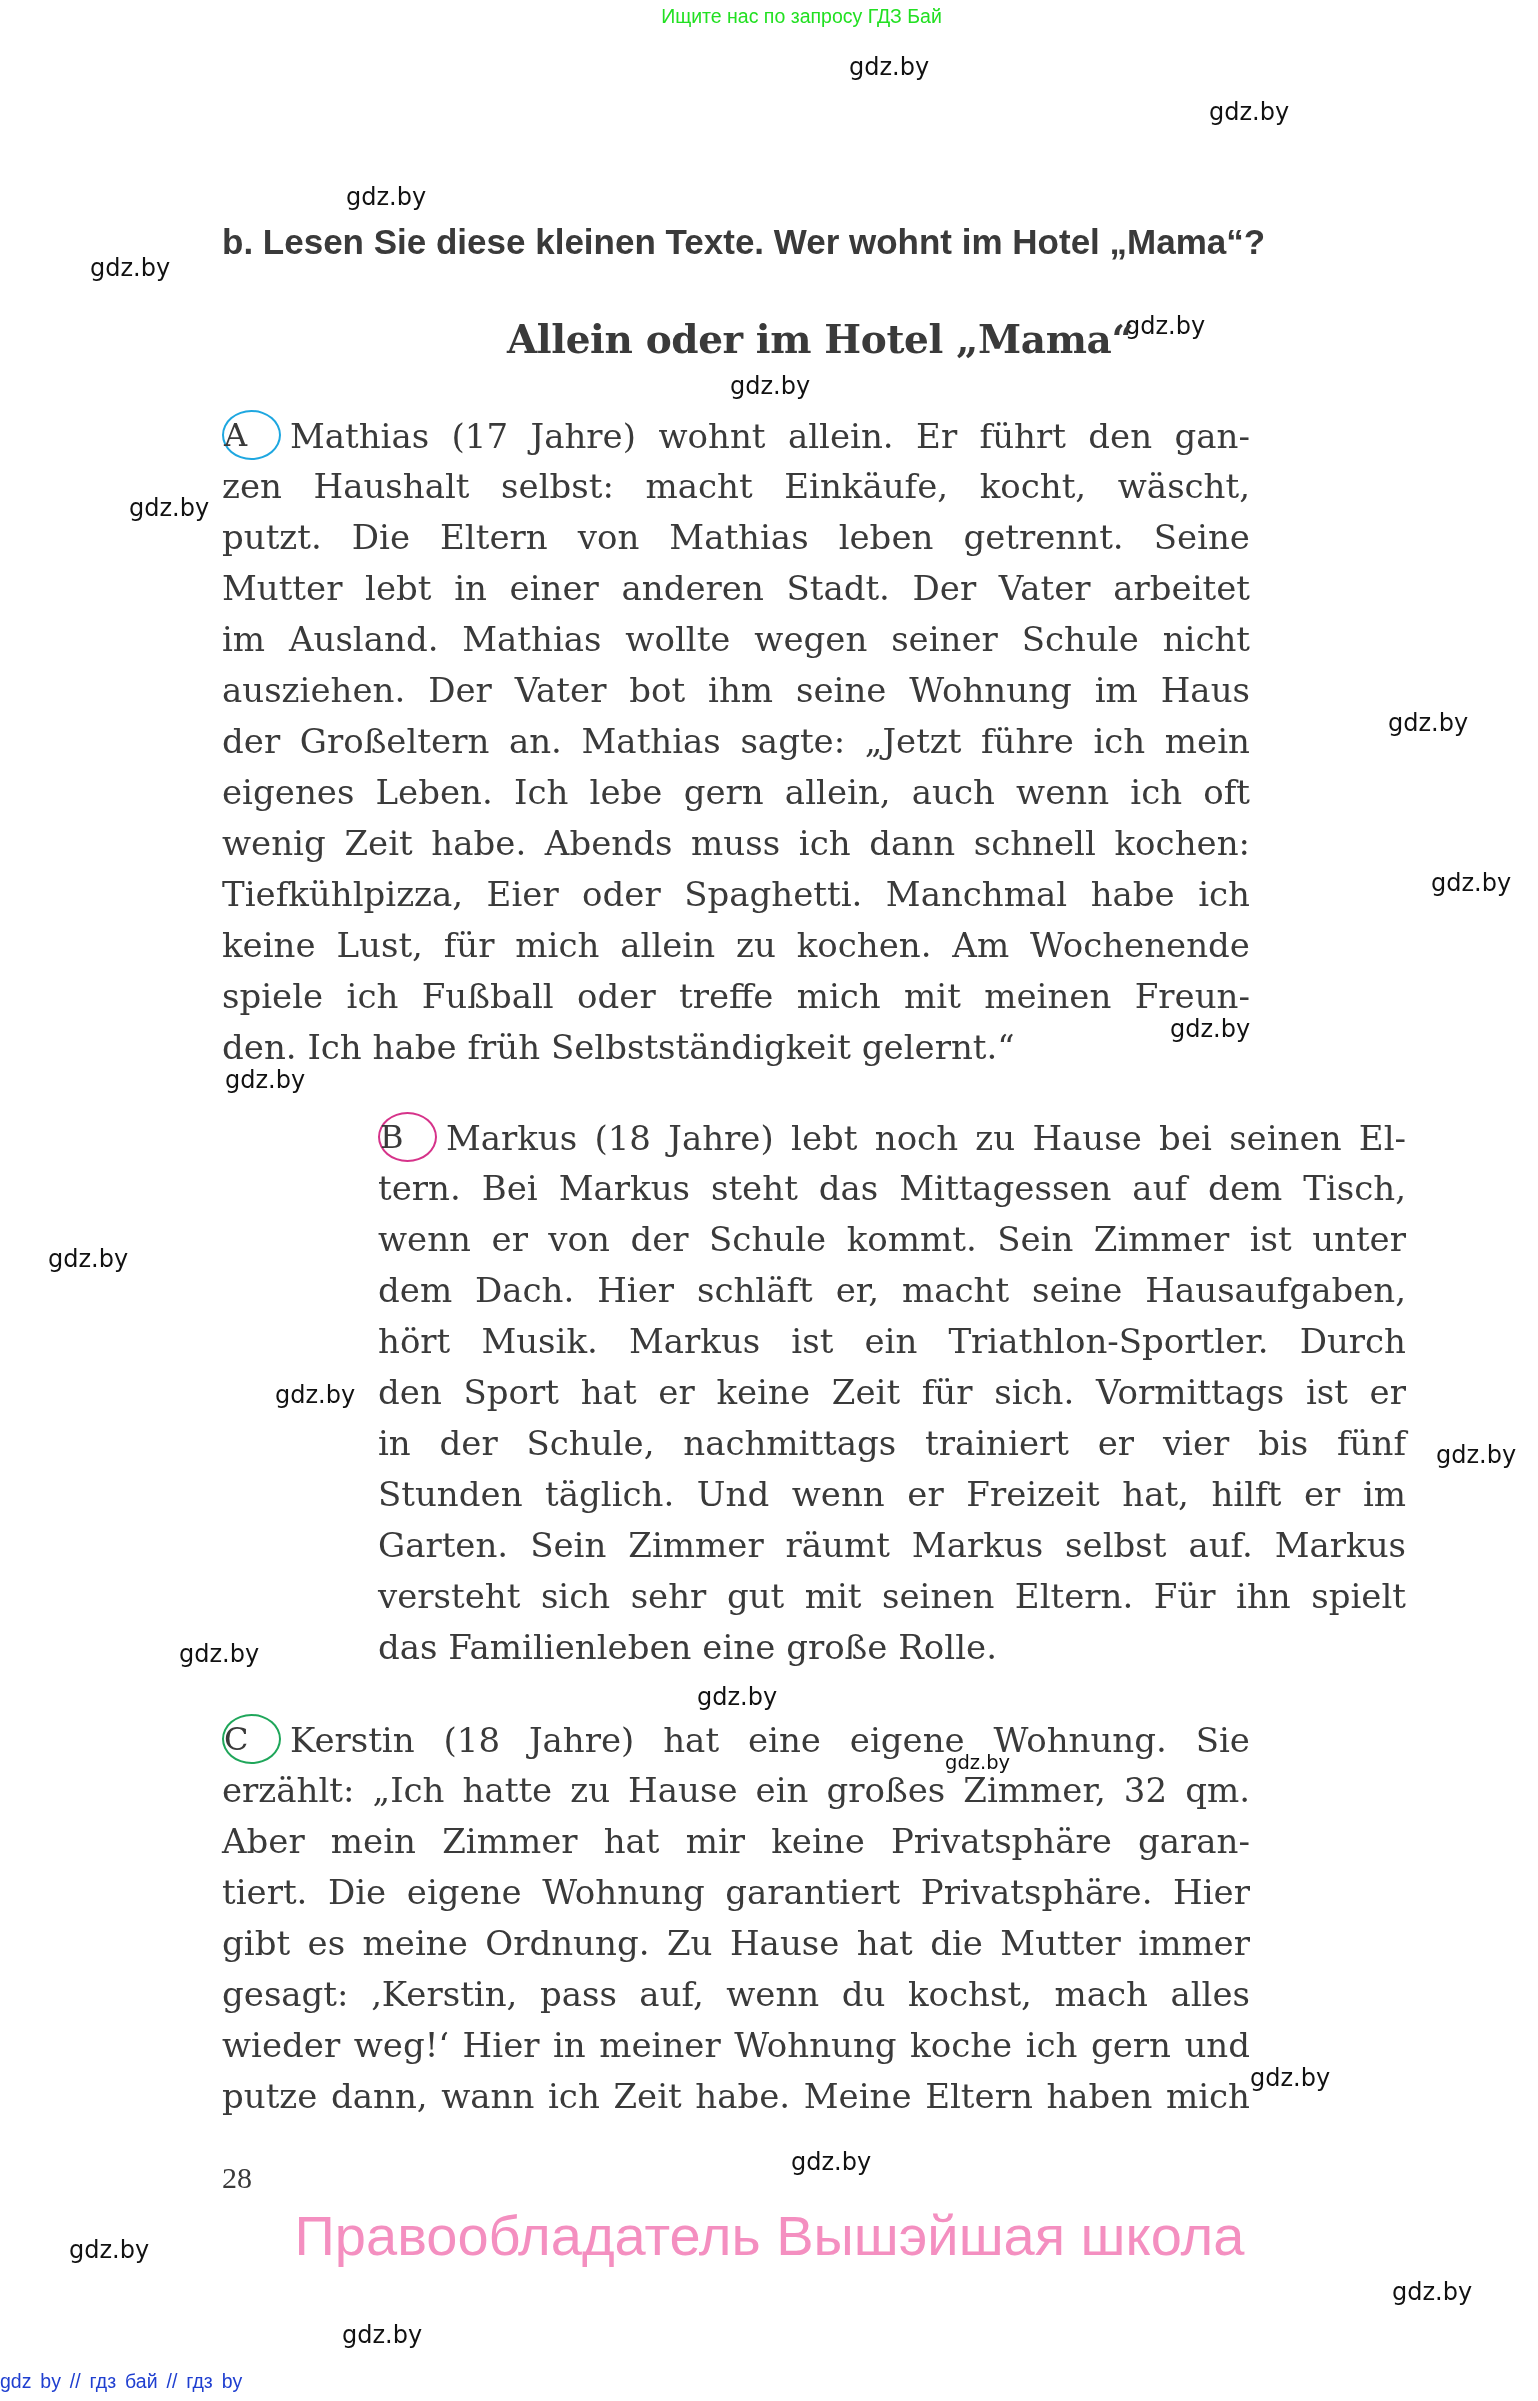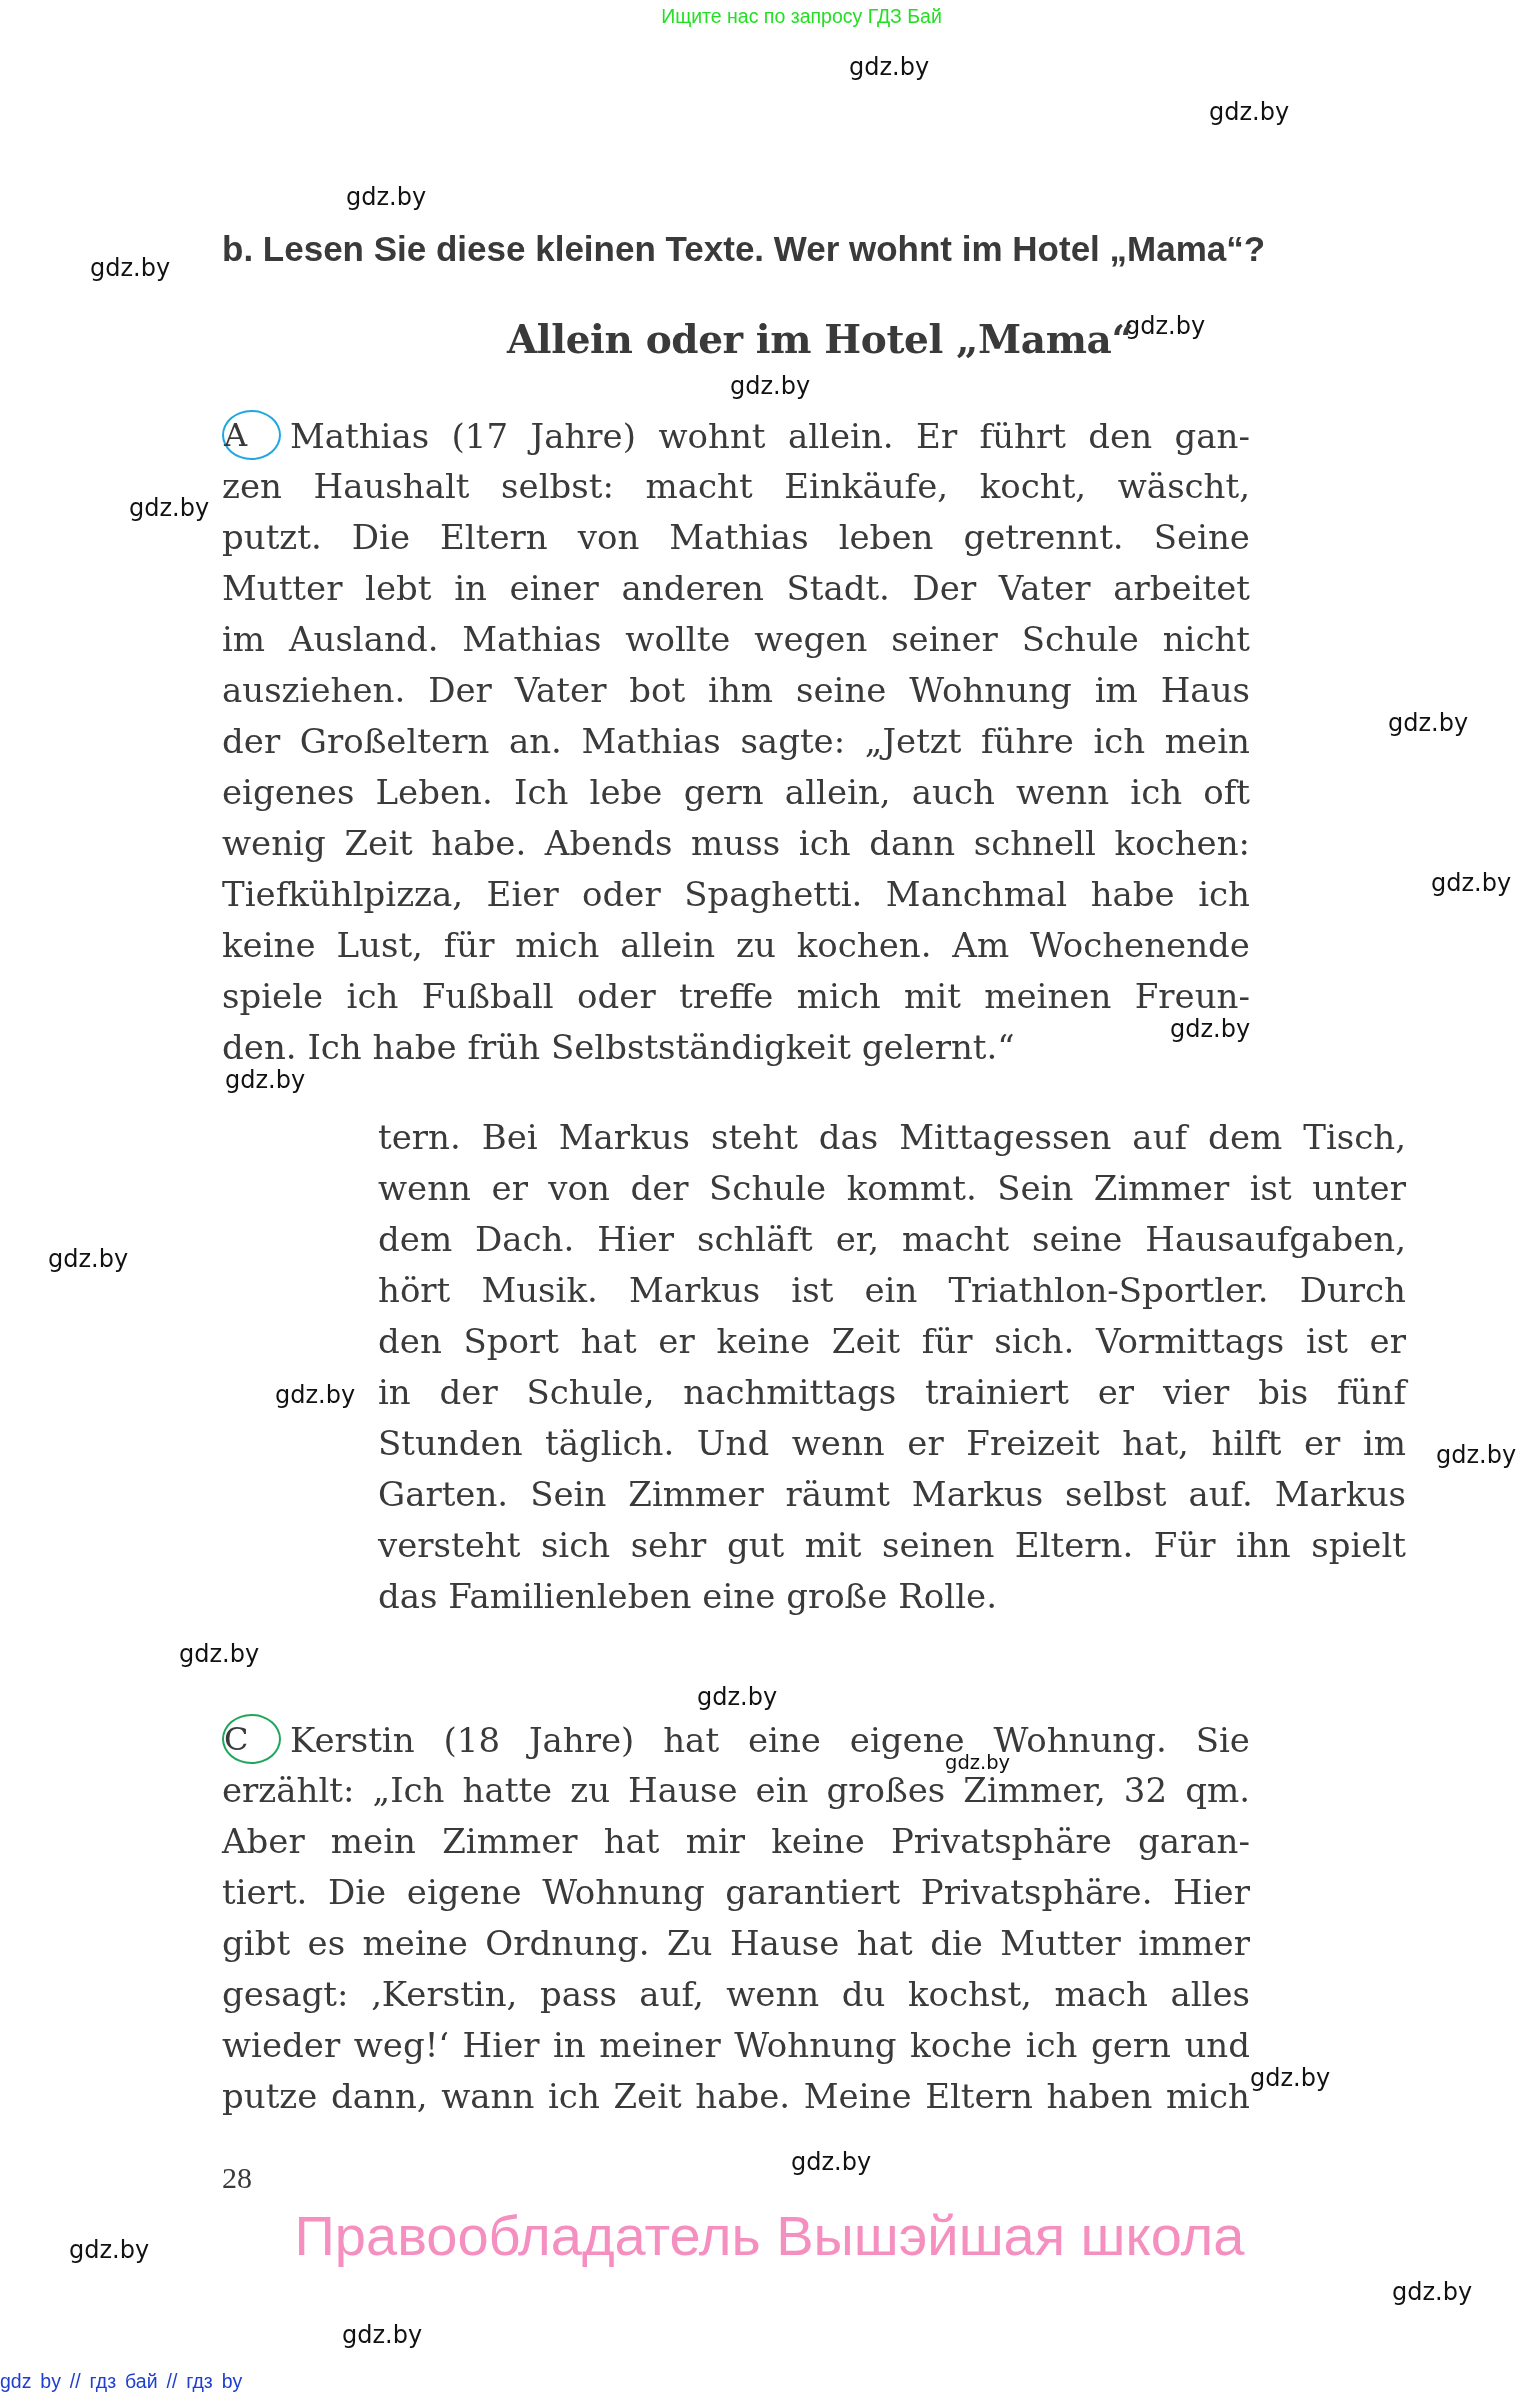--- a/index.html
+++ b/index.html
@@ -2,21 +2,21 @@
 <html style="font-size:14px"><head>
 <meta charset="utf-8">
 <style>
   html, body { margin: 0; padding: 0; background: #ffffff; }
   body { width: 1539px; height: 2401px; position: relative; overflow: hidden; }
   .abs { position: absolute; }
   .topnote { left: 0; width: 1539px; top: 5.3px; text-align: center; color: #22e022;
              font-family: "Liberation Sans", sans-serif; font-size: 19.5px; padding-left: 32px; }
   .wm { font-family: "DejaVu Sans", sans-serif; font-size: 24px; color: #111; white-space: nowrap; }
   .wm.small { font-size: 19.5px; }
-  .task { left: 222px; top: 229px; font-family: "Liberation Sans", sans-serif; font-weight: bold;
+  .task { left: 222px; top: 222px; font-family: "Liberation Sans", sans-serif; font-weight: bold;
           font-size: 35px; color: #3a3a3a; white-space: nowrap; }
   .title { left: 507px; top: 316px; font-family: "DejaVu Serif", serif; font-weight: bold;
            font-size: 39px; color: #3a3a3a; white-space: nowrap; letter-spacing: -0.4px; }
   .para { font-family: "DejaVu Serif", serif; font-size: 34px; line-height: 51px; color: #3a3a3a; }
   .para .line { display: block; text-align: justify; text-align-last: justify; white-space: nowrap; height: 51px; }
   .para .line.last { text-align-last: left; }
   .badge { display: inline-block; width: 55px; height: 46px; border: 2.2px solid; border-radius: 50%;
            text-align: center; line-height: 46px; font-size: 32px; margin-right: 8.9px; vertical-align: 1.8px;
            box-sizing: content-box; }
   .pageno { left: 222px; top: 2161px; font-family: Liberation Serif, serif; font-size: 30px; color: #3a3a3a; }
@@ -67,20 +67,21 @@
   <span class="line">der Großeltern an. Mathias sagte: „Jetzt führe ich mein</span>
   <span class="line">eigenes Leben. Ich lebe gern allein, auch wenn ich oft</span>
   <span class="line">wenig Zeit habe. Abends muss ich dann schnell kochen:</span>
   <span class="line">Tiefkühlpizza, Eier oder Spaghetti. Manchmal habe ich</span>
   <span class="line">keine Lust, für mich allein zu kochen. Am Wochenende</span>
   <span class="line">spiele ich Fußball oder treffe mich mit meinen Freun-</span>
   <span class="line last">den. Ich habe früh Selbstständigkeit gelernt.“</span>
 </div>
 
 <div class="abs para" style="left:378px;top:1112px;width:1028px">
+  <span class="line"><span class="badge" style="border-color:#d6338a">B</span><span>Markus (18 Jahre) lebt noch zu Hause bei seinen El-</span></span>
   <span class="line">tern. Bei Markus steht das Mittagessen auf dem Tisch,</span>
   <span class="line">wenn er von der Schule kommt. Sein Zimmer ist unter</span>
   <span class="line">dem Dach. Hier schläft er, macht seine Hausaufgaben,</span>
   <span class="line">hört Musik. Markus ist ein Triathlon-Sportler. Durch</span>
   <span class="line">den Sport hat er keine Zeit für sich. Vormittags ist er</span>
   <span class="line">in der Schule, nachmittags trainiert er vier bis fünf</span>
   <span class="line">Stunden täglich. Und wenn er Freizeit hat, hilft er im</span>
   <span class="line">Garten. Sein Zimmer räumt Markus selbst auf. Markus</span>
   <span class="line">versteht sich sehr gut mit seinen Eltern. Für ihn spielt</span>
   <span class="line last">das Familienleben eine große Rolle.</span>

